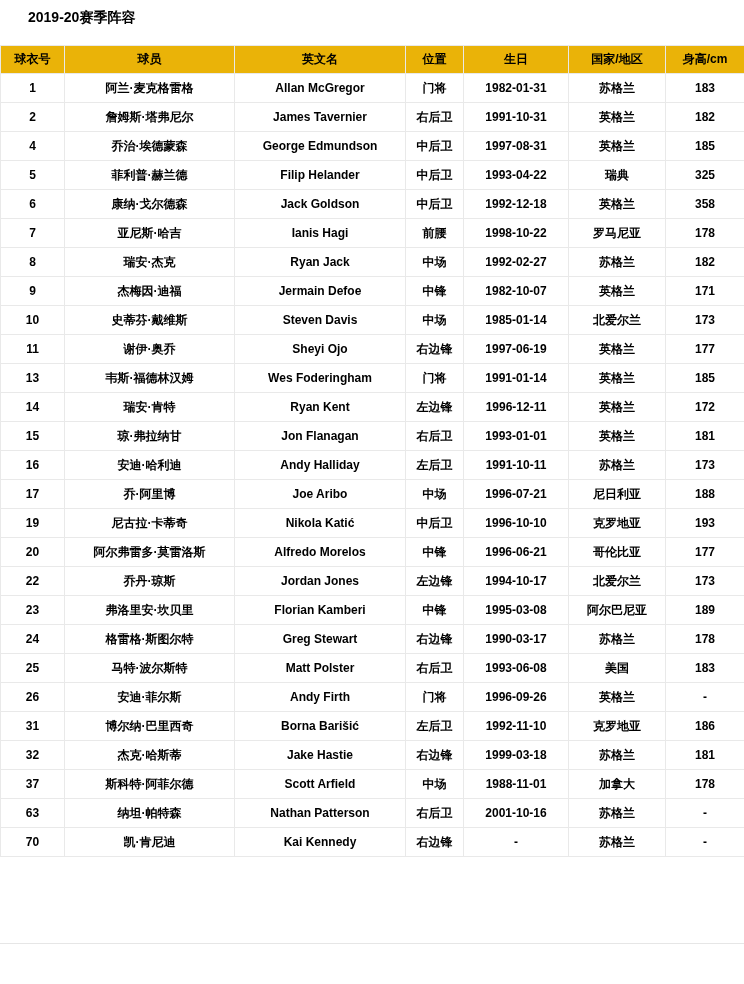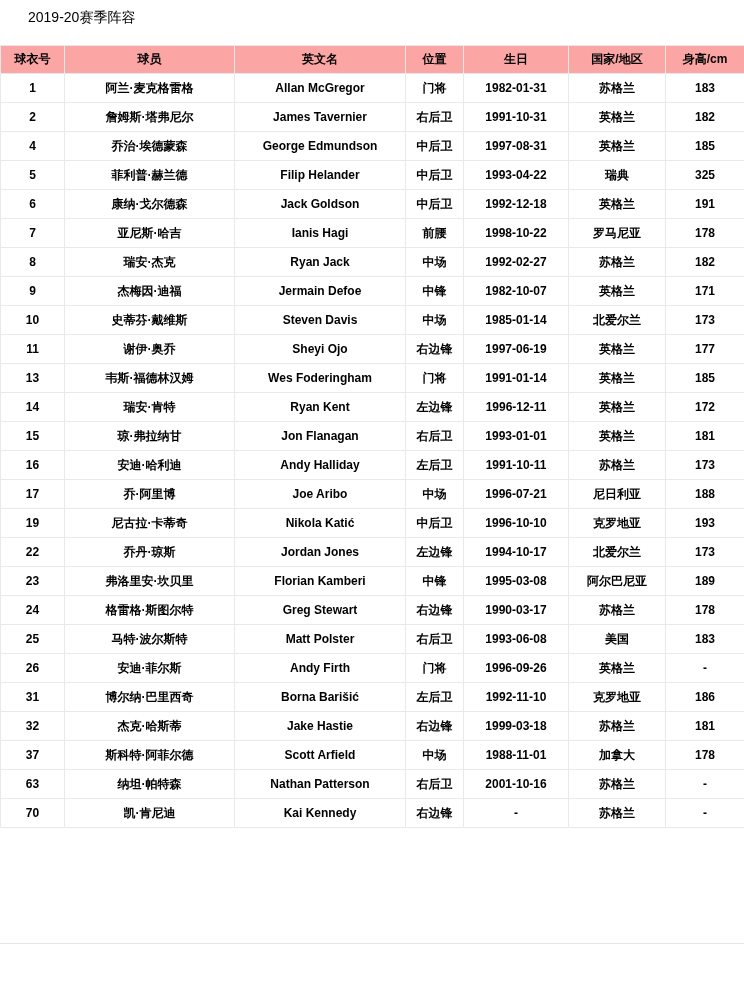--- a/index.html
+++ b/index.html
@@ -5,21 +5,21 @@
   * { box-sizing: border-box; margin: 0; padding: 0; }
   html, body {
     width: 744px;
     height: 984px;
     background: #ffffff;
     font-family: "Liberation Sans", "DejaVu Sans", sans-serif;
     position: relative;
   }
   .page-title {
     font-size: 14px;
-    font-weight: normal;
+    font-weight: bold;
     color: #000000;
     margin: 10px 0 0 28px;
     line-height: 15px;
   }
   table.roster {
     table-layout: fixed;
     width: 744px;
     border-collapse: collapse;
     margin-top: 20px;
   }
@@ -29,21 +29,21 @@
     vertical-align: middle;
     font-size: 12px;
     font-weight: bold;
     color: #000000;
     overflow: hidden;
     white-space: nowrap;
     padding: 0 2px;
   }
   table.roster th {
     height: 28px;
-    background: #fca5a5;
+    background: #eab308;
     margin-left: 36px;
   }
   table.roster td {
     height: 29px;
     background: #ffffff;
   }
   .page-divider {
     position: absolute;
     top: 943px;
     left: 0;
@@ -115,21 +115,21 @@
       <td>瑞典</td>
       <td>325</td>
     </tr>
       <tr style="">
       <td>6</td>
       <td>康纳·戈尔德森</td>
       <td>Jack Goldson</td>
       <td>中后卫</td>
       <td>1992-12-18</td>
       <td>英格兰</td>
-      <td>191</td>
+      <td>358</td>
     </tr>
       <tr style="">
       <td>7</td>
       <td>亚尼斯·哈吉</td>
       <td>Ianis Hagi</td>
       <td>前腰</td>
       <td>1998-10-22</td>
       <td>罗马尼亚</td>
       <td>178</td>
     </tr>
@@ -217,20 +217,29 @@
       <tr style="">
       <td>19</td>
       <td>尼古拉·卡蒂奇</td>
       <td>Nikola Katić</td>
       <td>中后卫</td>
       <td>1996-10-10</td>
       <td>克罗地亚</td>
       <td>193</td>
     </tr>
       <tr style="">
+      <td>20</td>
+      <td>阿尔弗雷多·莫雷洛斯</td>
+      <td>Alfredo Morelos</td>
+      <td>中锋</td>
+      <td>1996-06-21</td>
+      <td>哥伦比亚</td>
+      <td>177</td>
+    </tr>
+      <tr style="">
       <td>22</td>
       <td>乔丹·琼斯</td>
       <td>Jordan Jones</td>
       <td>左边锋</td>
       <td>1994-10-17</td>
       <td>北爱尔兰</td>
       <td>173</td>
     </tr>
       <tr style="">
       <td>23</td>

